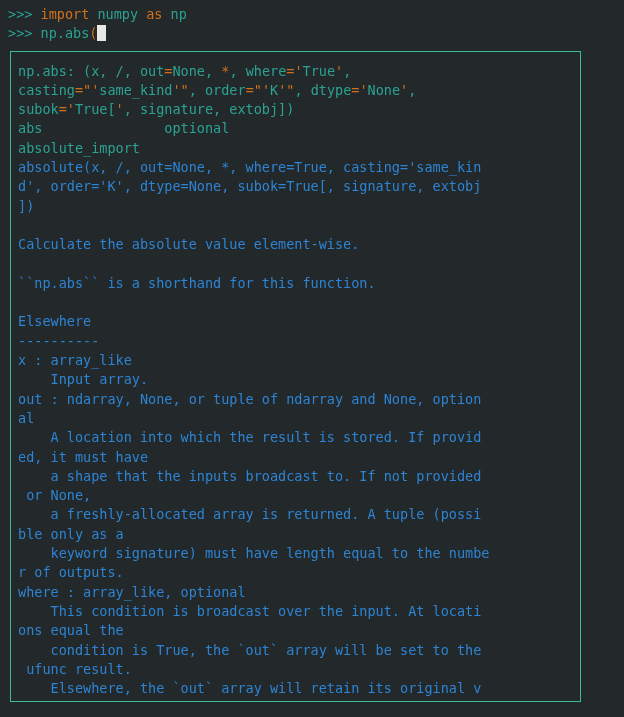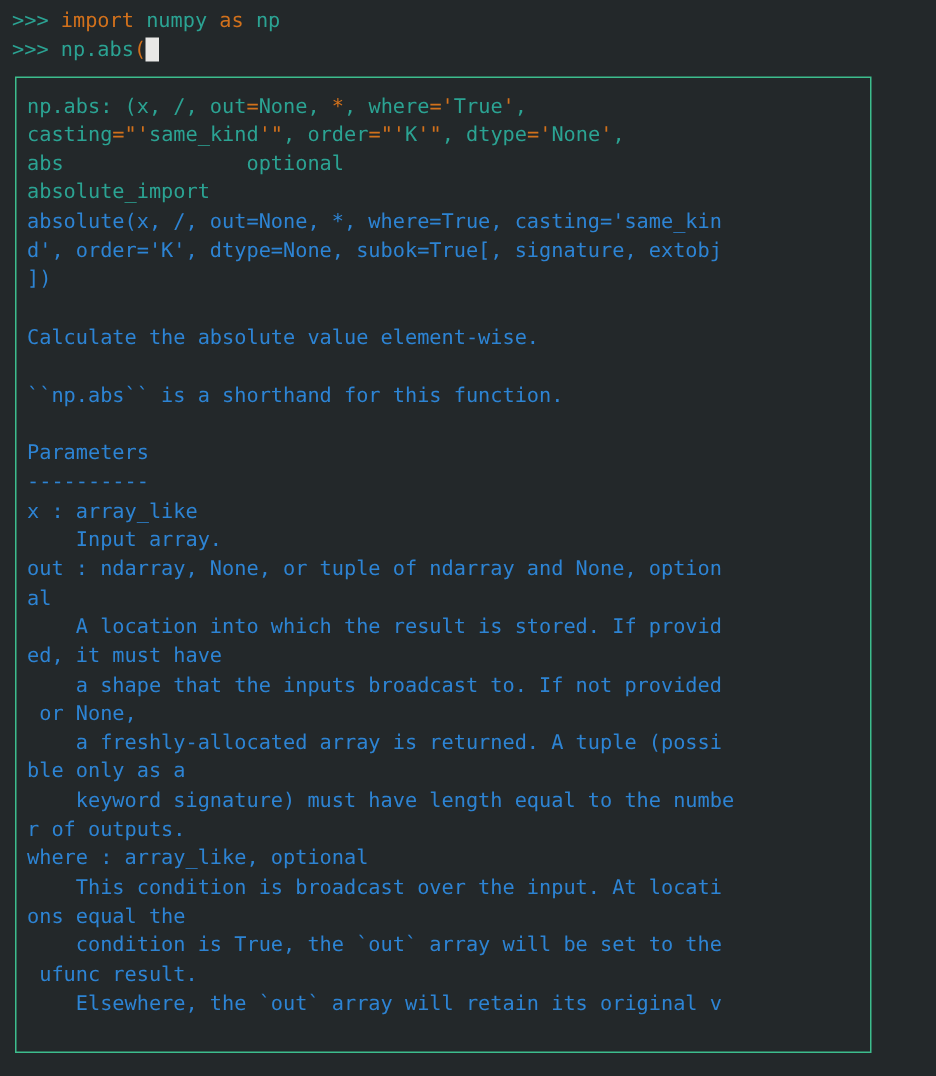--- a/index.html
+++ b/index.html
@@ -33,31 +33,32 @@
 <body>
 
 <div>
   <div class="prompt-area" id="prompt-area">
       <div class="line bold"><span class="seg-t">&gt;&gt;&gt; </span><span class="seg-o">import</span><span class="seg-t"> numpy </span><span class="seg-o">as</span><span class="seg-t"> np</span></div>
       <div class="line bold"><span class="seg-t">&gt;&gt;&gt; np.abs</span><span class="seg-o">(</span><span class="seg-cur"> </span></div>
     </div>
   <div class="popup" id="help-popup">
       <div class="line bold"><span class="seg-t">np.abs: (x, /, out</span><span class="seg-o">=</span><span class="seg-t">None, </span><span class="seg-o">*</span><span class="seg-t">, where</span><span class="seg-o">='</span><span class="seg-t">True</span><span class="seg-o">'</span><span class="seg-t">,</span></div>
       <div class="line bold"><span class="seg-t">casting</span><span class="seg-o">="'</span><span class="seg-t">same_kind</span><span class="seg-o">'"</span><span class="seg-t">, order</span><span class="seg-o">="'</span><span class="seg-t">K</span><span class="seg-o">'"</span><span class="seg-t">, dtype</span><span class="seg-o">='</span><span class="seg-t">None</span><span class="seg-o">'</span><span class="seg-t">,</span></div>
+      <div class="line bold"><span class="seg-t">subok</span><span class="seg-o">='</span><span class="seg-t">True[</span><span class="seg-o">'</span><span class="seg-t">, signature, extobj])</span></div>
       <div class="line"><span class="seg-t">abs               optional</span></div>
       <div class="line"><span class="seg-t">absolute_import</span></div>
       <div class="line"><span class="seg-b">absolute(x, /, out=None, *, where=True, casting='same_kin</span></div>
       <div class="line"><span class="seg-b">d', order='K', dtype=None, subok=True[, signature, extobj</span></div>
       <div class="line"><span class="seg-b">])</span></div>
       <div class="line"></div>
       <div class="line"><span class="seg-b">Calculate the absolute value element-wise.</span></div>
       <div class="line"></div>
       <div class="line"><span class="seg-b">``np.abs`` is a shorthand for this function.</span></div>
       <div class="line"></div>
-      <div class="line"><span class="seg-b">Parameters</span></div>
+      <div class="line"><span class="seg-b">Elsewhere</span></div>
       <div class="line"><span class="seg-b">----------</span></div>
       <div class="line"><span class="seg-b">x : array_like</span></div>
       <div class="line"><span class="seg-b">    Input array.</span></div>
       <div class="line"><span class="seg-b">out : ndarray, None, or tuple of ndarray and None, option</span></div>
       <div class="line"><span class="seg-b">al</span></div>
       <div class="line"><span class="seg-b">    A location into which the result is stored. If provid</span></div>
       <div class="line"><span class="seg-b">ed, it must have</span></div>
       <div class="line"><span class="seg-b">    a shape that the inputs broadcast to. If not provided</span></div>
       <div class="line"><span class="seg-b"> or None,</span></div>
       <div class="line"><span class="seg-b">    a freshly-allocated array is returned. A tuple (possi</span></div>

